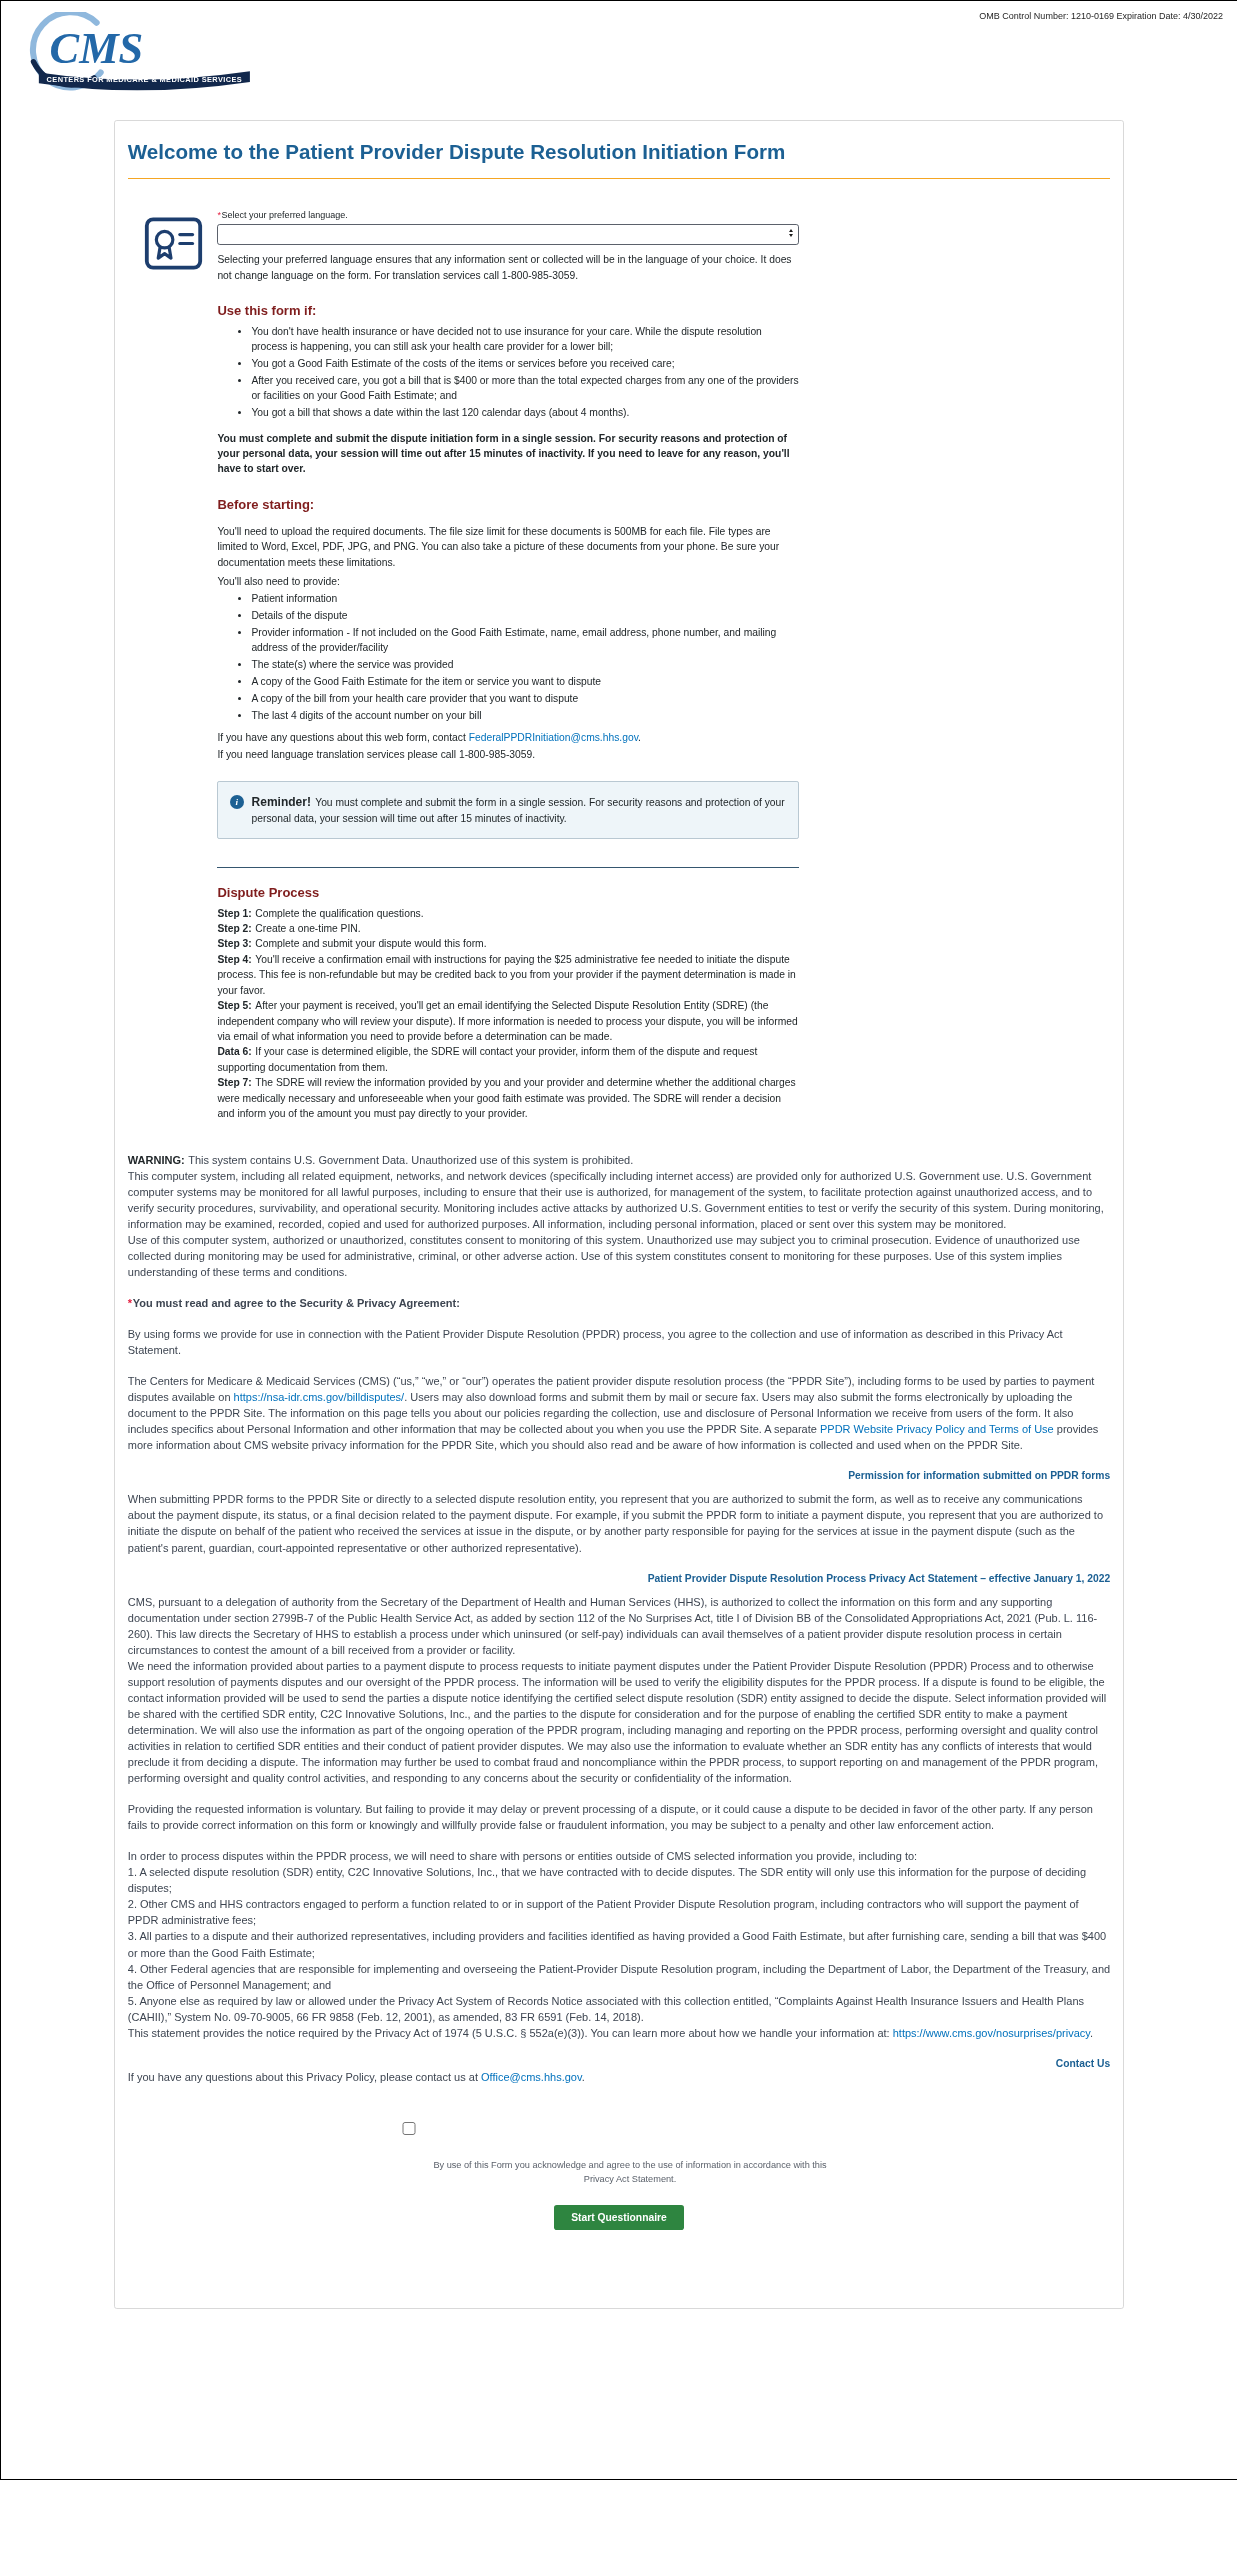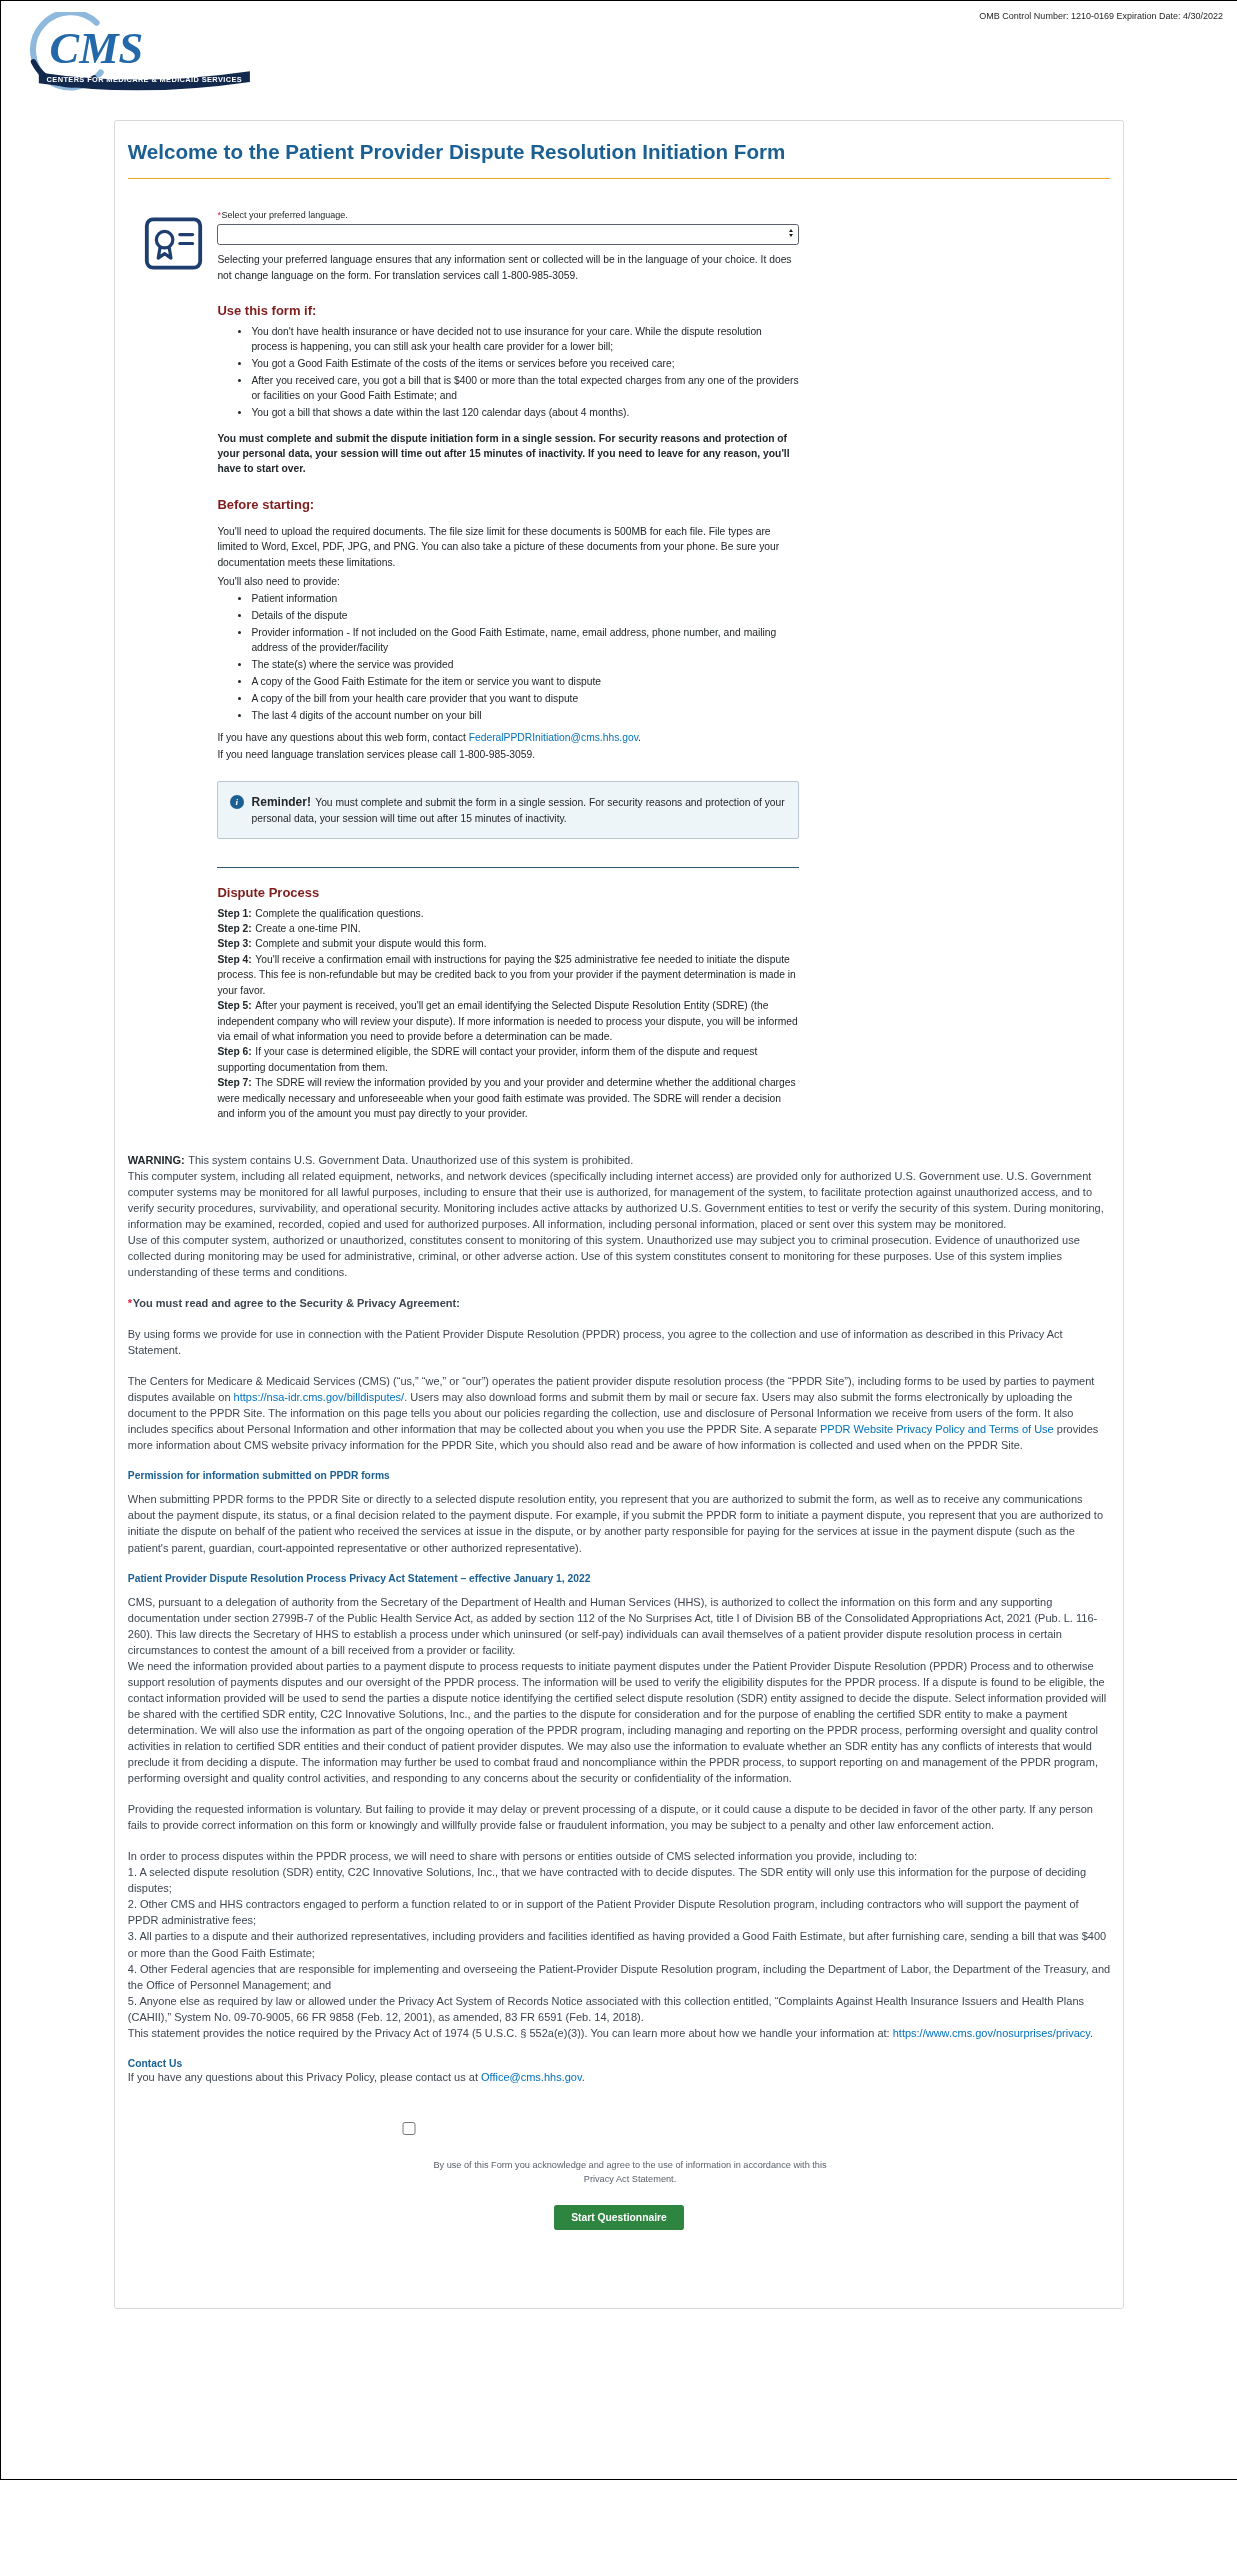--- a/index.html
+++ b/index.html
@@ -44,21 +44,21 @@
   .alert-title { font-size:12px; font-weight:700; margin-right:4.3px; }
 
   hr.steps-divider { border:none; border-top:0.7px solid #35566f; margin:28px 0 17px; }
   .steps p { margin:0; }
   .steps strong { margin-right:3.6px; }
 
   .privacy { margin:30px 1.4px 0; }
   .privacy p { font-size:11px; line-height:1.46; color:#3d4551; }
   .privacy p.tight { margin:0; }
   .privacy p.gap { margin:15px 0 0; }
-  .privacy h3 { color:#1c6093; font-size:10.3px; font-weight:700; margin:17px 0 0; }
+  .privacy h3 { color:#1c6093; font-size:10.3px; font-weight:700; margin:17px 0 0;text-align:right; }
   .privacy p.after-h3 { margin:10px 0 0; }
   .privacy strong.warn-label { color:#21272a; margin-right:3.6px; }
   .agree-heading { font-weight:700; color:#21272a; }
 
   .agree-row { display:flex; justify-content:center; align-items:flex-start; gap:8.5px; margin-top:34px; }
   .agree-row input[type="checkbox"] { width:13.5px; height:13.5px; margin-top:2.8px; cursor:pointer; accent-color:#2e8540; }
   .agree-label { font-size:9.2px; color:#5b616b; text-align:center; max-width:412px; line-height:1.5;margin-top:40px; }
 
   .btn-row { text-align:center; margin-top:18.5px; }
   button.start { background:#2e8540; color:#fff; border:none; border-radius:2.8px; padding:7px 17px; font-size:10.3px; font-weight:700; font-family:inherit; cursor:pointer; }
@@ -147,21 +147,21 @@
         <hr class="steps-divider">
 
         <h2 class="section" style="margin-top:0;">Dispute Process</h2>
 
         <div class="steps">
           <p><strong>Step 1:</strong><span>Complete the qualification questions.</span></p>
           <p><strong>Step 2:</strong><span>Create a one-time PIN.</span></p>
           <p><strong>Step 3:</strong><span>Complete and submit your dispute would this form.</span></p>
           <p><strong>Step 4:</strong><span>You'll receive a confirmation email with instructions for paying the $25 administrative fee needed to initiate the dispute process. This fee is non-refundable but may be credited back to you from your provider if the payment determination is made in your favor.</span></p>
           <p><strong>Step 5:</strong><span>After your payment is received, you'll get an email identifying the Selected Dispute Resolution Entity (SDRE) (the independent company who will review your dispute). If more information is needed to process your dispute, you will be informed via email of what information you need to provide before a determination can be made.</span></p>
-          <p><strong>Step 6:</strong><span>If your case is determined eligible, the SDRE will contact your provider, inform them of the dispute and request supporting documentation from them.</span></p>
+          <p><strong>Data 6:</strong><span>If your case is determined eligible, the SDRE will contact your provider, inform them of the dispute and request supporting documentation from them.</span></p>
           <p><strong>Step 7:</strong><span>The SDRE will review the information provided by you and your provider and determine whether the additional charges were medically necessary and unforeseeable when your good faith estimate was provided. The SDRE will render a decision and inform you of the amount you must pay directly to your provider.</span></p>
         </div>
 
       </div>
     </div>
 
     <div class="privacy">
 
       <p class="tight"><strong class="warn-label">WARNING:</strong><span>This system contains U.S. Government Data. Unauthorized use of this system is prohibited.</span></p>
       <p class="tight">This computer system, including all related equipment, networks, and network devices (specifically including internet access) are provided only for authorized U.S. Government use. U.S. Government computer systems may be monitored for all lawful purposes, including to ensure that their use is authorized, for management of the system, to facilitate protection against unauthorized access, and to verify security procedures, survivability, and operational security. Monitoring includes active attacks by authorized U.S. Government entities to test or verify the security of this system. During monitoring, information may be examined, recorded, copied and used for authorized purposes. All information, including personal information, placed or sent over this system may be monitored.</p>

